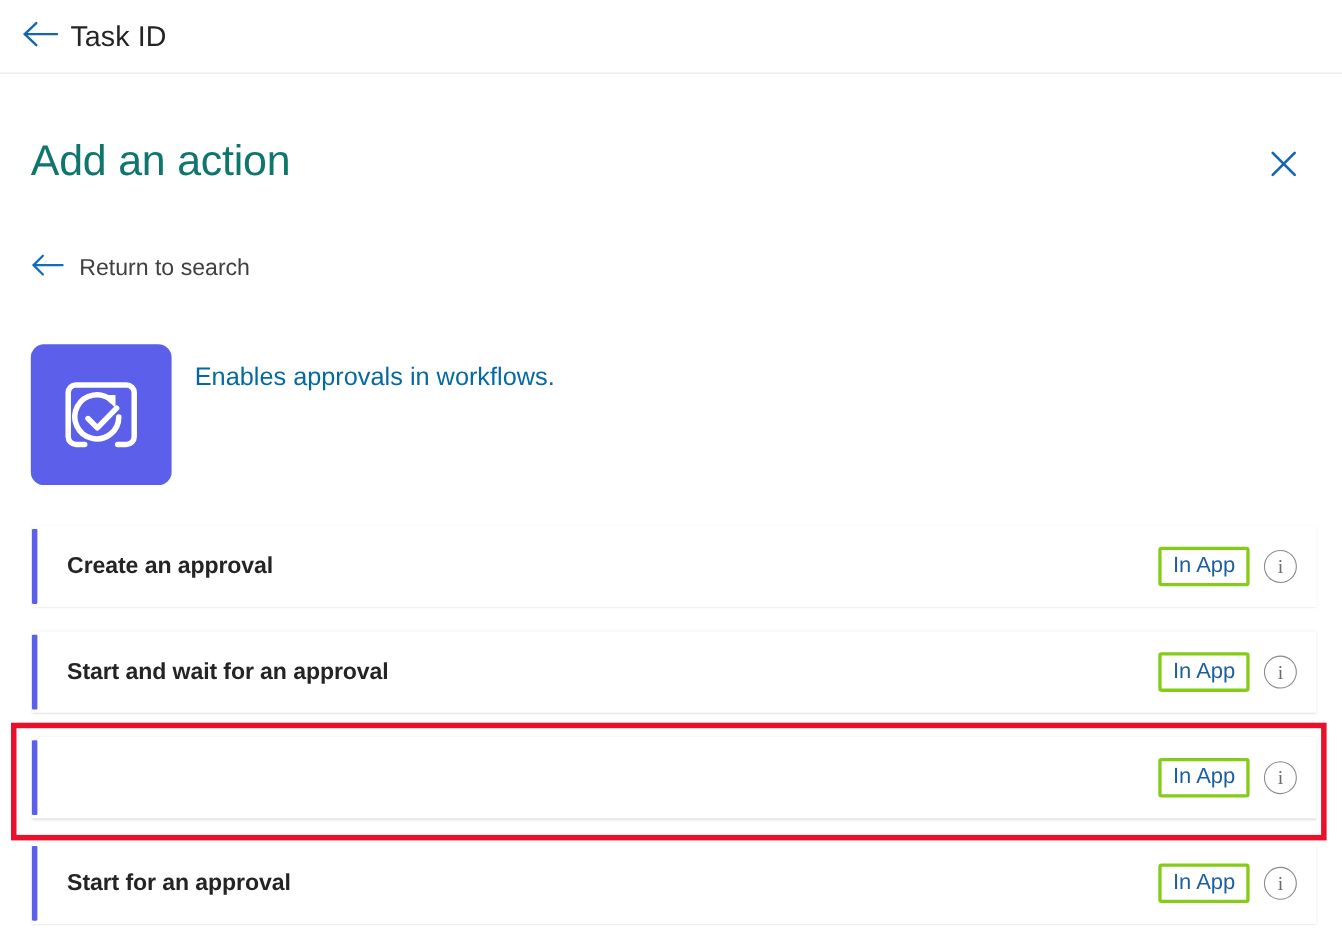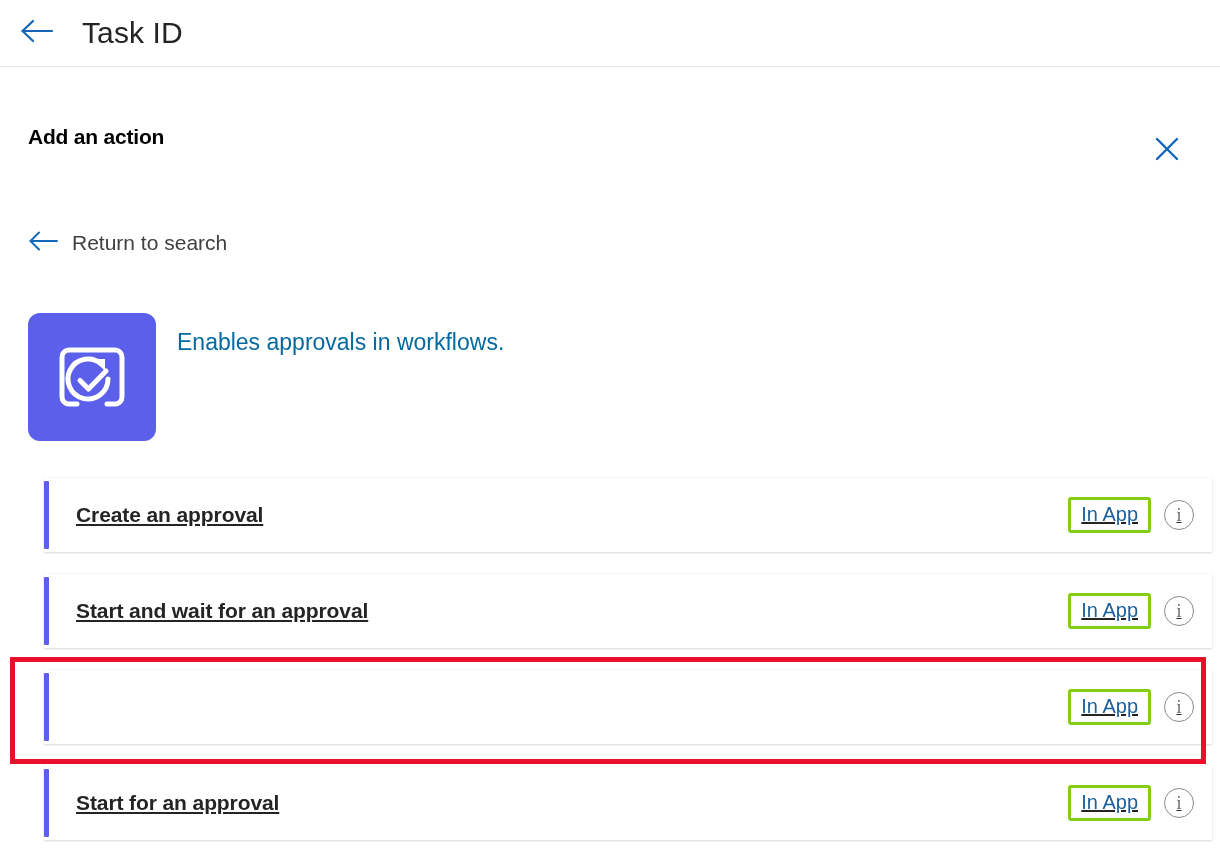--- a/index.html
+++ b/index.html
@@ -31,34 +31,34 @@
   .back-arrow {
     margin-left: 14px;
     width: 44px;
     height: 44px;
     display: flex;
     align-items: center;
     justify-content: center;
     cursor: pointer;
   }
   .topbar-title {
-    font-size: 30px;
-    color: #242424;
-    margin-left: 24px;
+    font-size: 26px;
+    color: #242424;
+    margin-left: 6px;
     letter-spacing: .1px;
   }
 
   
   .panel-title {
     position: absolute;
     left: 28px;
     top: 125px;
-    font-size: 21px;
-    font-weight: bold;
-    color: #000000;
+    font-size: 39px;
+    font-weight: normal;
+    color: #0f766e;
     letter-spacing: -.2px;
   }
   .close-btn {
     position: absolute;
     right: 33px;
     top: 131px;
     width: 40px;
     height: 40px;
     display: flex;
     align-items: center;
@@ -111,24 +111,23 @@
   .connector-desc {
     font-size: 23px;
     color: #0369a1;
     margin-top: 9px;
     line-height: 1.3;
   }
 
   
   .action-list {
     position: absolute;
-    left: 44px;
+    left: 29px;
     top: 478px;
     width: 1168px;
-    text-decoration: underline;
   }
   .action-row {
     position: relative;
     height: 74px;
     background: #ffffff;
     box-shadow: 0 1px 2px rgba(0,0,0,.14), 0 0 2px rgba(0,0,0,.08);
     display: flex;
     align-items: center;
     margin-bottom: 22px;
     cursor: pointer;

